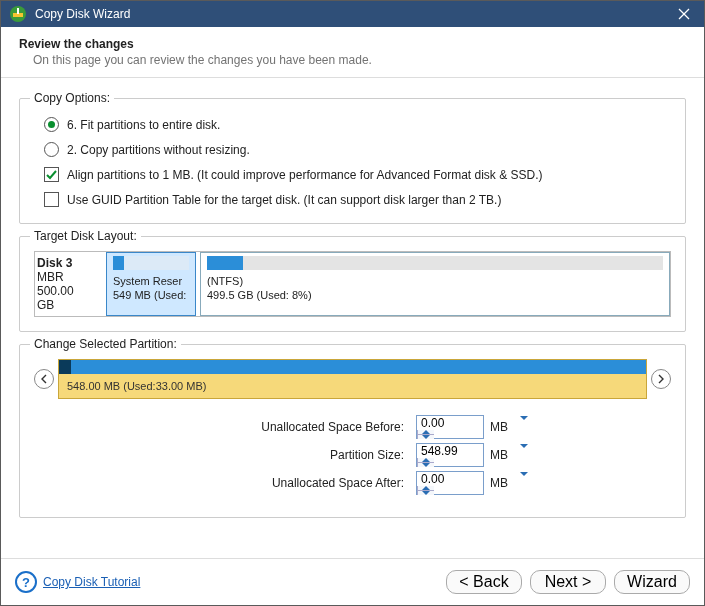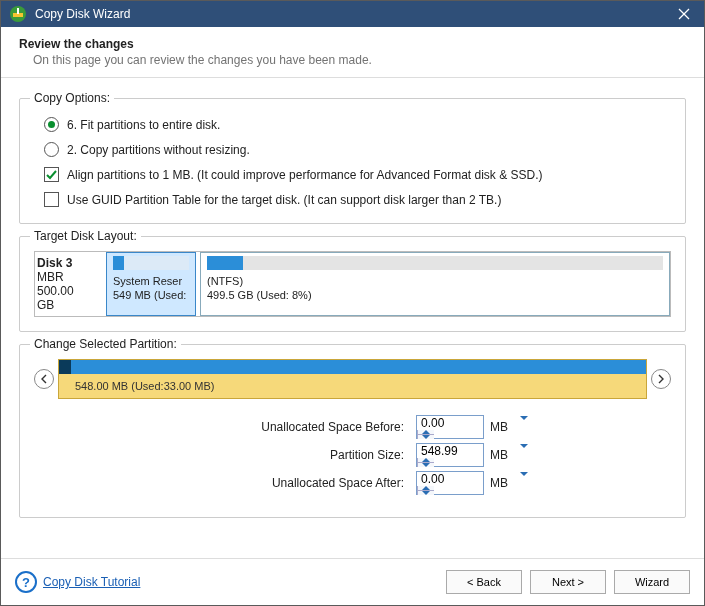--- a/index.html
+++ b/index.html
@@ -37,38 +37,38 @@
   .part-box.sel .part-bar{background:#dceaf7;}
   .part-label{font-size:11px;line-height:14px;white-space:nowrap;overflow:hidden;}
   
   .slider-wrap{display:flex;align-items:center;gap:4px;}
   .arrow-btn{width:18px;height:18px;border:1px solid #888;border-radius:50%;background:#fff;display:flex;align-items:center;justify-content:center;cursor:pointer;}
   .arrow-btn svg{stroke:#333;fill:none;}
   .slider-track{flex:1;height:38px;border:1px solid #c9a63a;background:#f6d97a;position:relative;display:flex;flex-direction:column;}
   .slider-top{height:14px;background:#155a8a;position:relative;}
   .slider-top .used{position:absolute;top:0;left:0;height:100%;background:#2b8ed8;}
   .slider-top .dark{position:absolute;top:0;left:0;height:100%;background:#0a3a5a;width:12px;}
-  .slider-caption{flex:1;display:flex;align-items:center;padding-left:16px;font-size:11px;color:#333;}
+  .slider-caption{flex:1;display:flex;align-items:center;padding-left:8px;font-size:11px;color:#333;}
   
   .form-rows{margin-top:16px;}
   .form-row{display:flex;align-items:center;justify-content:flex-start;margin:4px 0;gap:6px;}
   .form-row .lbl{width:370px;text-align:right;padding-right:6px;}
   .spin{display:flex;align-items:stretch;border:1px solid #7a9ecb;height:22px;background:#fff;flex-direction:column;}
   .spin input{border:none;outline:none;width:58px;padding:0 4px;font-size:12px;font-family:inherit;}
   .spin .btns{width:16px;display:flex;flex-direction:column;border-left:1px solid #aac;}
   .spin .btns div{flex:1;display:flex;align-items:center;justify-content:center;cursor:pointer;background:#f4f7fb;}
   .spin .btns div:first-child{border-bottom:1px solid #aac;}
   .unit{width:22px;}
   .unit-dd{color:#2a6db3;cursor:pointer;padding:0 2px;}
   
   .footer{height:46px;border-top:1px solid #ddd;display:flex;align-items:center;padding:0 14px;gap:8px;}
   .footer .help{display:flex;align-items:center;gap:6px;}
   .footer .help a{color:#1a5fb4;text-decoration:underline;cursor:pointer;}
   .footer .spacer{flex:1;}
-  .btn{min-width:76px;height:24px;border:1px solid #aaa;background:#fafafa;border-radius:0;cursor:pointer;font-family:inherit;font-size:11px;padding:0 10px;}
+  .btn{min-width:76px;height:24px;border:1px solid #aaa;background:#fafafa;border-radius:10px;cursor:pointer;font-family:inherit;font-size:16px;padding:0 10px;}
   .help-icon{width:18px;height:18px;border-radius:50%;border:2px solid #1a6fc9;color:#1a6fc9;display:flex;align-items:center;justify-content:center;font-weight:bold;font-size:13px;}
   .tri{width:0;height:0;border-left:4px solid transparent;border-right:4px solid transparent;}
   .tri.up{border-bottom:4px solid #2a6db3;}
   .tri.down{border-top:4px solid #2a6db3;}
 </style>
 </head>
 <body>
 
 <div class="window">
 

